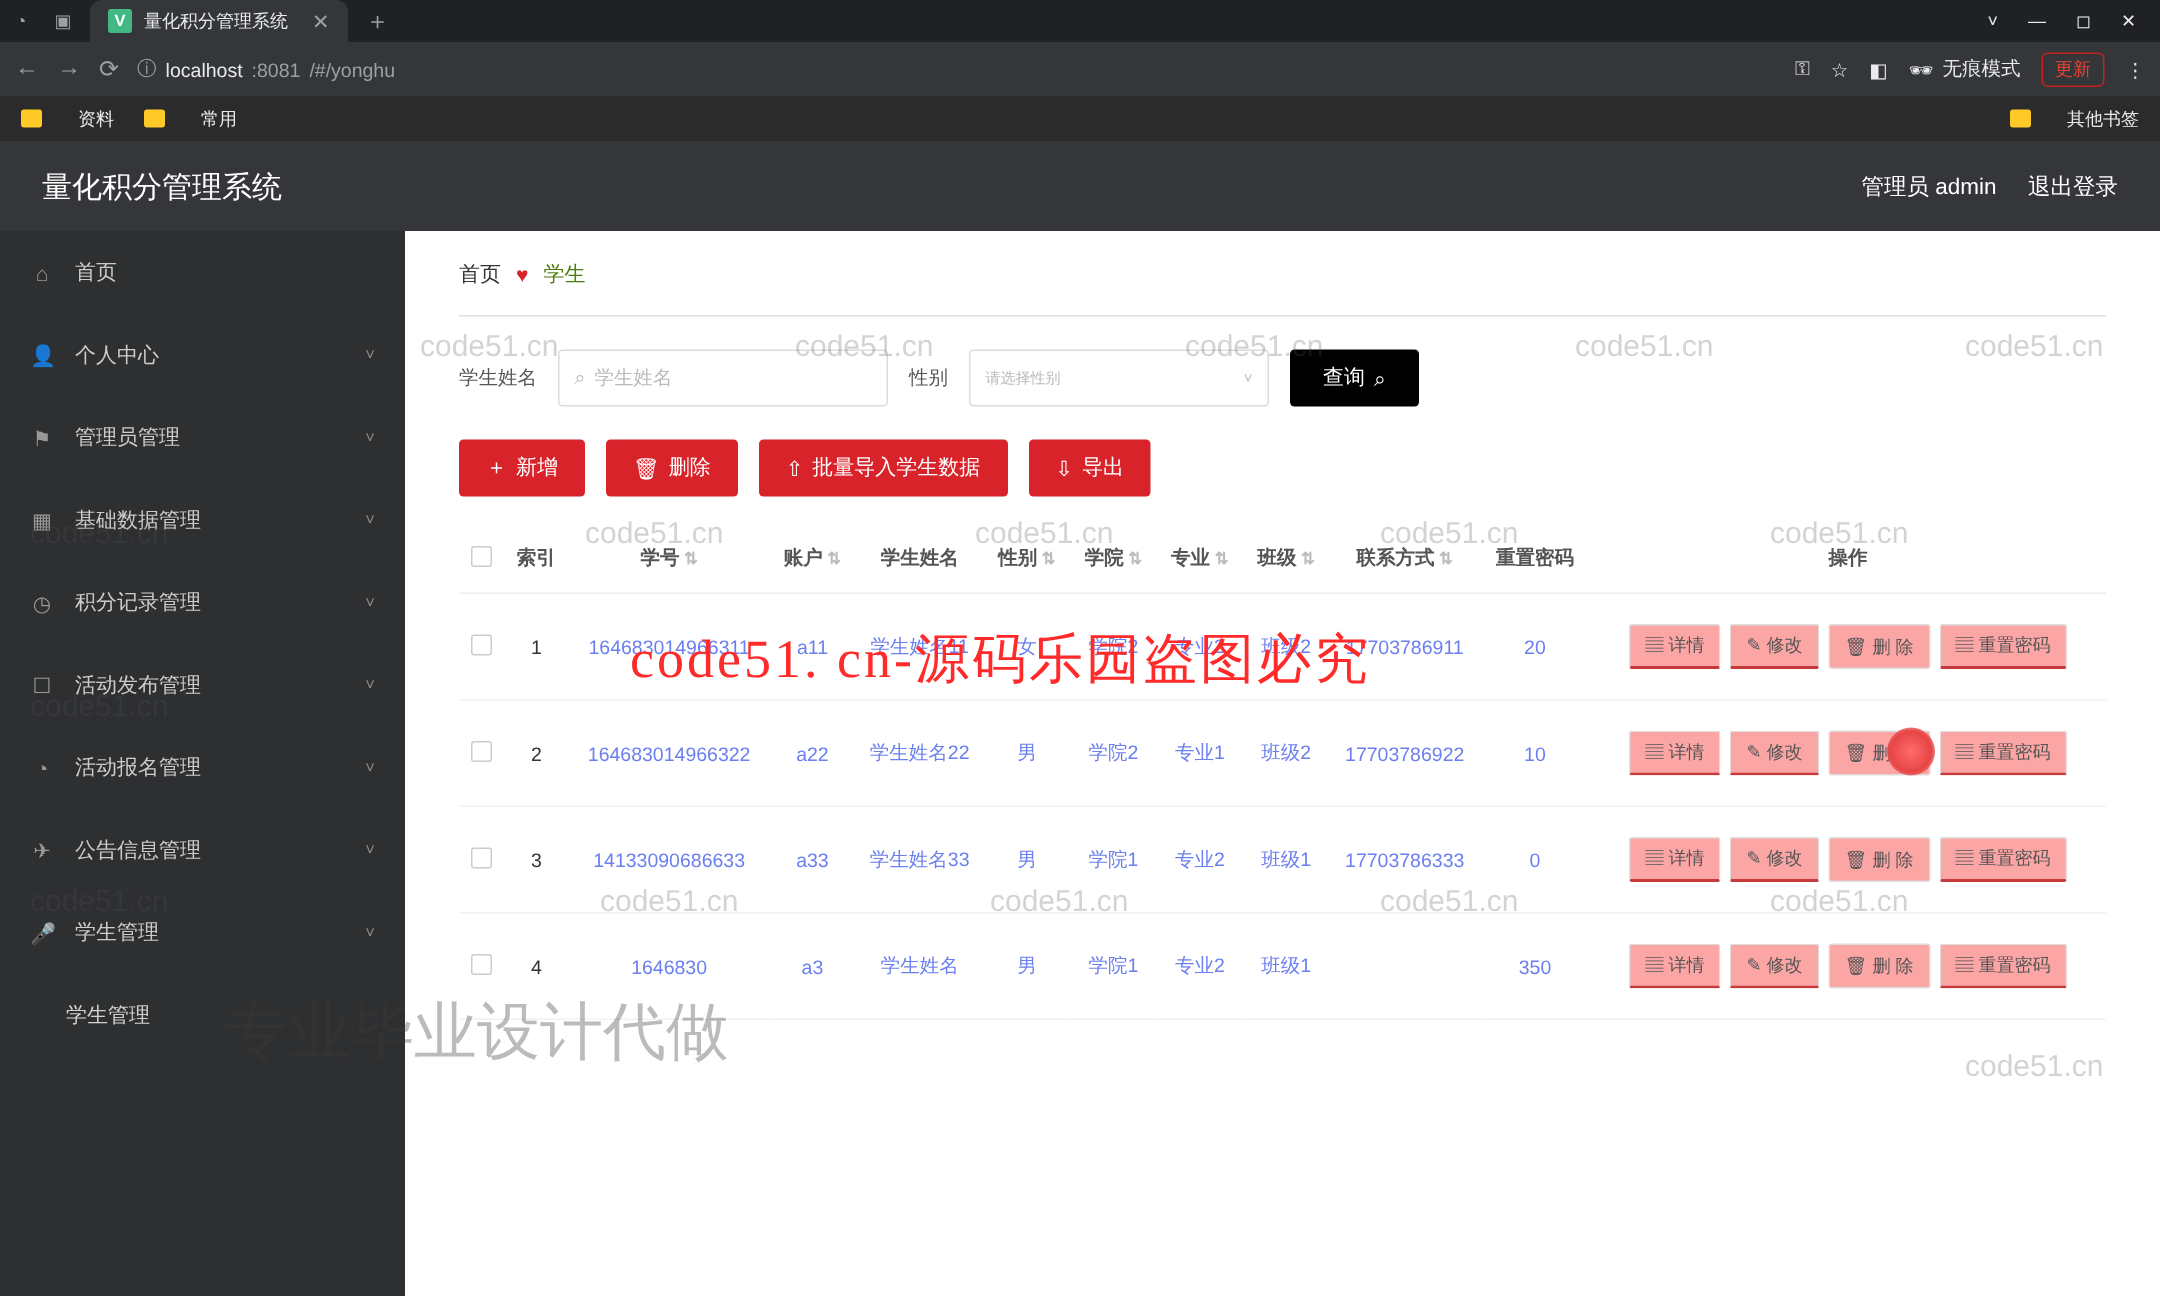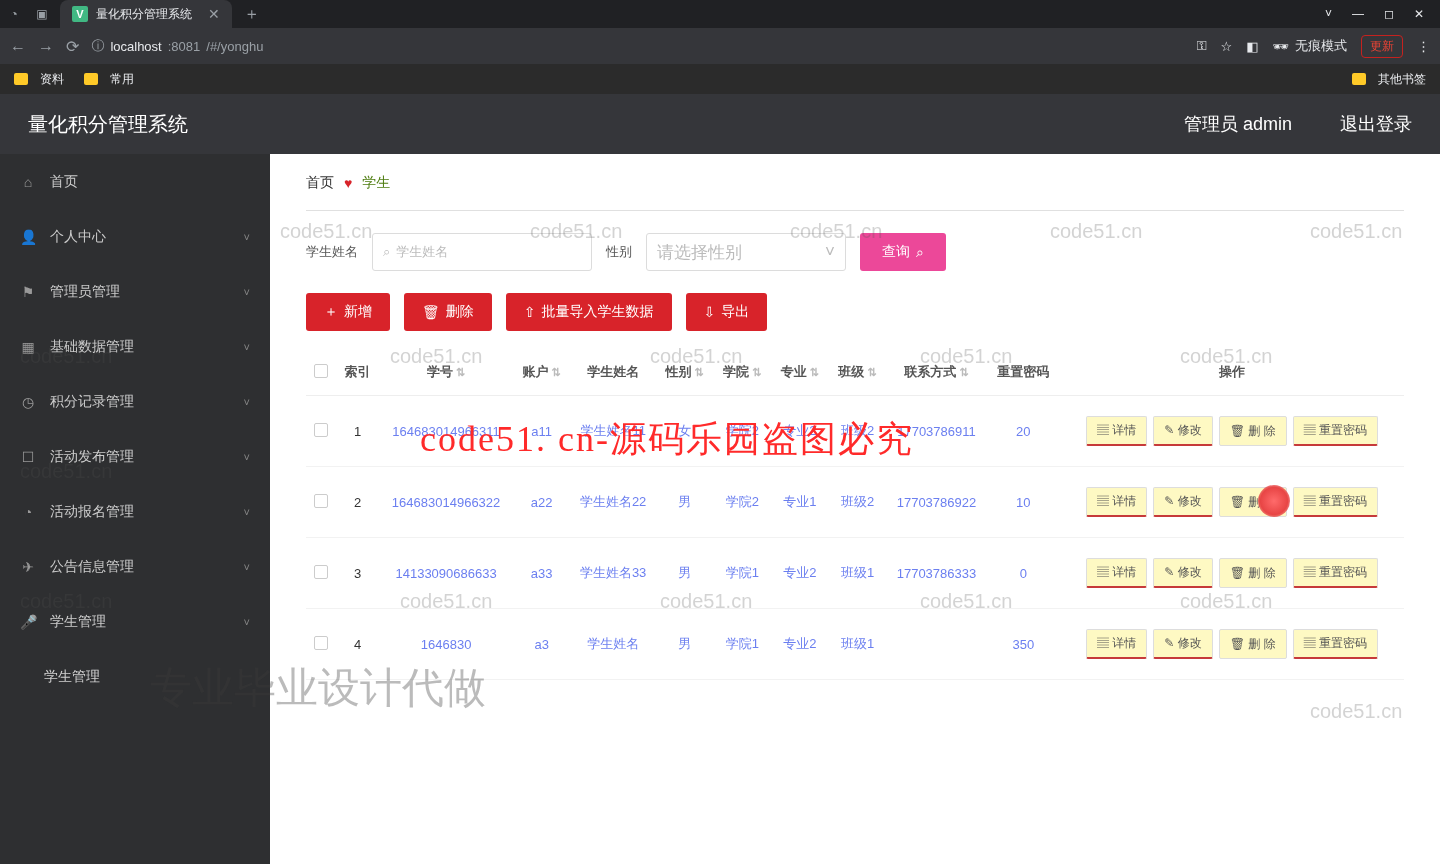--- a/index.html
+++ b/index.html
@@ -12,52 +12,52 @@
 .tab-new{color:#9aa0a6;margin-left:12px;font-size:16px}
 .win-controls{margin-left:auto;display:flex;gap:20px;padding-right:16px;color:#e8eaed}
 .addrbar{height:36px;background:#35363a;display:flex;align-items:center;padding:0 10px;gap:12px;color:#e8eaed}
 .addrbar .nav-icon{color:#9aa0a6;font-size:16px;cursor:pointer}
 .url-box{flex:0 0 auto;display:flex;align-items:center;gap:6px;color:#9aa0a6;font-size:13px}
 .url-box .host{color:#e8eaed}
 .addr-right{margin-left:auto;display:flex;align-items:center;gap:14px;color:#e8eaed;font-size:13px}
 .incog{display:flex;align-items:center;gap:6px}
 .update-btn{border:1px solid #c5221f;color:#ea4335;padding:2px 8px;border-radius:4px;font-size:12px}
 .bookbar{height:30px;background:#2b2b2b;display:flex;align-items:center;padding:0 14px;gap:20px;color:#e8eaed;font-size:12px}
-.bookbar .bm{display:flex;align-items:center;gap:12px}
+.bookbar .bm{display:flex;align-items:center;gap:24px}
 .folder-icon{width:14px;height:12px;background:#ffca28;border-radius:2px}
 .bookbar .other{margin-left:auto}
 .app{position:absolute;top:94px;left:0;right:0;bottom:0;display:flex;flex-direction:column}
 .app-header{height:60px;background:#35363a;color:#fff;display:flex;align-items:center;padding:0 28px;font-size:20px;font-weight:500}
-.app-header .hr{margin-left:auto;display:flex;gap:48px;font-size:18px;font-weight:400}
+.app-header .hr{margin-left:auto;display:flex;gap:21px;font-size:15px;font-weight:400}
 .app-body{flex:1;display:flex;background:#f2f2f2;overflow:hidden}
 .sidebar{width:270px;background:#2e2f31;color:#ccc;overflow-y:auto}
 .side-item{height:55px;display:flex;align-items:center;padding:0 20px;gap:14px;font-size:14px;cursor:pointer}
 .side-item .arrow{margin-left:auto;color:#888;font-size:11px}
 .side-item.sub{padding-left:44px;color:#d0d0d0}
 .side-icon{width:16px;text-align:center;color:#999}
 .main{flex:1;background:#fff;overflow-y:auto;padding:20px 36px}
 .breadcrumb{display:flex;align-items:center;gap:10px;font-size:14px;color:#333;padding-bottom:18px;border-bottom:1px solid #e0e0e0}
 .breadcrumb .heart{color:#d8232a}
 .breadcrumb .cur{color:#4d7c0f}
 .searchbar{display:flex;align-items:center;gap:14px;margin:22px 0}
 .slabel{font-size:13px;color:#555}
 .sinput{width:220px;height:38px;border:1px solid #dcdcdc;border-radius:3px;padding:0 10px;display:flex;align-items:center;gap:6px;color:#bbb;font-size:13px}
-.sselect{width:200px;height:38px;border:1px solid #dcdcdc;border-radius:3px;padding:0 10px;display:flex;align-items:center;color:#bbb;font-size:17px}
+.sselect{width:200px;height:38px;border:1px solid #dcdcdc;border-radius:3px;padding:0 10px;display:flex;align-items:center;color:#bbb;font-size:10px}
 .sselect .dd{margin-left:auto;color:#bbb}
-.qbtn{height:38px;padding:0 22px;background:#ec4899;color:#fff;border-radius:3px;display:flex;align-items:center;gap:6px;font-size:14px;cursor:pointer}
+.qbtn{height:38px;padding:0 22px;background:#000000;color:#fff;border-radius:3px;display:flex;align-items:center;gap:6px;font-size:14px;cursor:pointer}
 .actionbar{display:flex;gap:14px;margin-bottom:18px}
 .abtn{height:38px;padding:0 18px;background:#d8232a;color:#fff;border-radius:3px;display:flex;align-items:center;gap:6px;font-size:14px;cursor:pointer}
 .table{width:100%;border-collapse:collapse}
 .table th{padding:14px 6px;font-size:13px;color:#555;font-weight:600;text-align:center;background:#fff;border-bottom:1px solid #eee}
 .table th.sort::after{content:" ⇅";color:#bbb;font-size:11px}
 .table td{padding:20px 4px;font-size:13px;text-align:center;color:#6b7ff0;border-bottom:1px solid #f2f2f2}
 .table td.idx,.table td.black{color:#333}
 .chk{width:14px;height:14px;border:1px solid #ccc;display:inline-block;border-radius:2px}
 .ops{display:flex;flex-wrap:wrap;gap:6px;justify-content:center}
-.op-btn{border:1px solid #ddd;padding:5px 10px;font-size:12px;color:#555;border-radius:2px;display:flex;align-items:center;gap:4px;cursor:pointer;background:#fef9c3}
+.op-btn{border:1px solid #ddd;padding:5px 10px;font-size:12px;color:#555;border-radius:2px;display:flex;align-items:center;gap:4px;cursor:pointer;background:#fca5a5}
 .op-btn.ul{border-bottom:2px solid #c63a3a}
 .watermark{position:absolute;color:rgba(80,80,80,0.25);font-size:20px;pointer-events:none}
 .wm-red{position:absolute;left:420px;top:415px;color:#ff2a2a;font-size:36px;font-weight:500;font-family:"SimSun",serif;pointer-events:none;letter-spacing:2px}
 .wm-gray-big{position:absolute;left:150px;top:660px;color:rgba(60,60,60,0.35);font-size:42px;font-weight:400;pointer-events:none}
 .click-cursor{position:absolute;left:1258px;top:485px;width:32px;height:32px;border-radius:50%;background:radial-gradient(circle,#ff6b6b 0%,#e84545 60%,rgba(232,69,69,0) 100%);pointer-events:none}
 </style>
 </head>
 <body>
 
 <div class="chrome-top">

